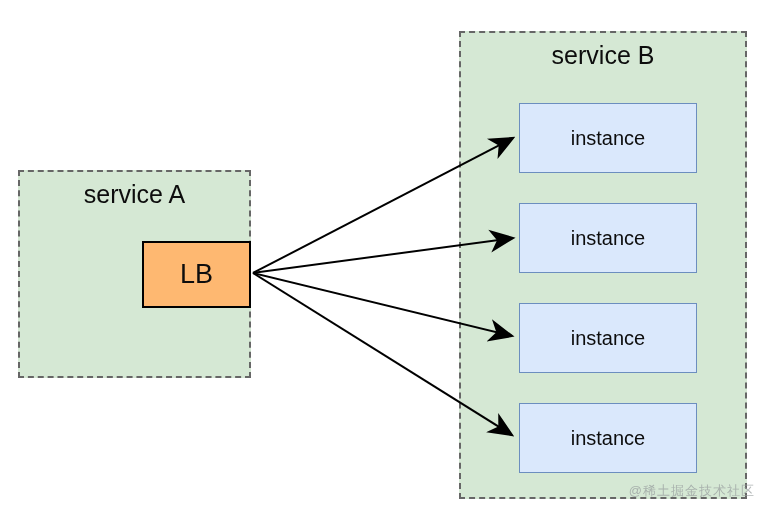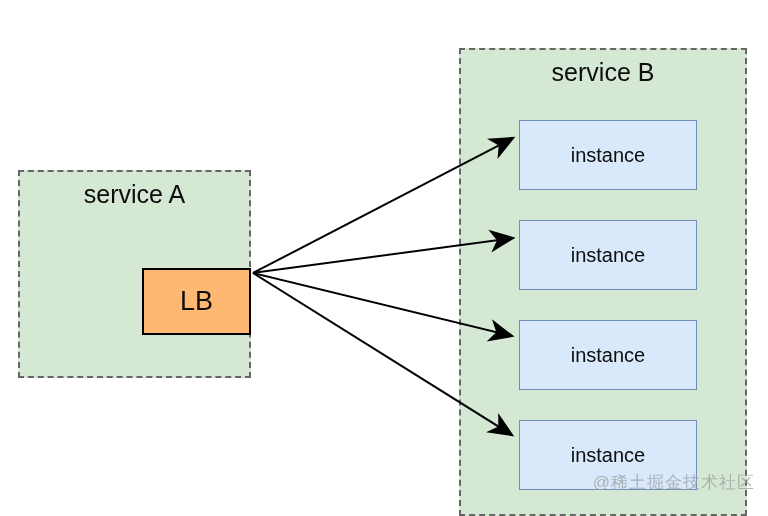--- a/index.html
+++ b/index.html
@@ -24,21 +24,21 @@
   }
   .group-a {
     left: 18px;
     top: 170px;
     width: 233px;
     height: 208px;
     padding-left: 32px;
   }
   .group-b {
     left: 459px;
-    top: 48px;
+    top: 31px;
     width: 288px;
     height: 468px;
   }
   .group-title {
     position: absolute;
     left: 0;
     right: 0;
     top: 6px;
     text-align: center;
     font-size: 25px;
@@ -52,21 +52,20 @@
     width: 109px;
     height: 67px;
     box-sizing: border-box;
     background: var(--lb-fill, #feb871);
     border: 2px solid var(--lb-border, #000000);
     display: flex;
     align-items: center;
     justify-content: center;
     font-size: 27px;
     z-index: 2;
-    margin-top: 27px;
   }
   .instance {
     position: absolute;
     left: 58px;
     width: 178px;
     height: 70px;
     box-sizing: border-box;
     background: var(--instance-fill, #dae8fc);
     border: 1.5px solid var(--instance-border, #6c8ebf);
     display: flex;
@@ -88,22 +87,22 @@
   .arrows line {
     stroke: var(--arrow-color, #000000);
     stroke-width: 2;
   }
   .arrows .arrowhead {
     fill: var(--arrow-color, #000000);
   }
   .watermark {
     position: absolute;
     right: 13px;
-    bottom: 22px;
-    font-size: 17px;
+    bottom: 16px;
+    font-size: 13px;
     letter-spacing: 1px;
     color: var(--watermark-color, #9aa0a0);
     opacity: 0.75;
     z-index: 4;
     white-space: nowrap;
   }
 </style>
 </head>
 <body>
 

